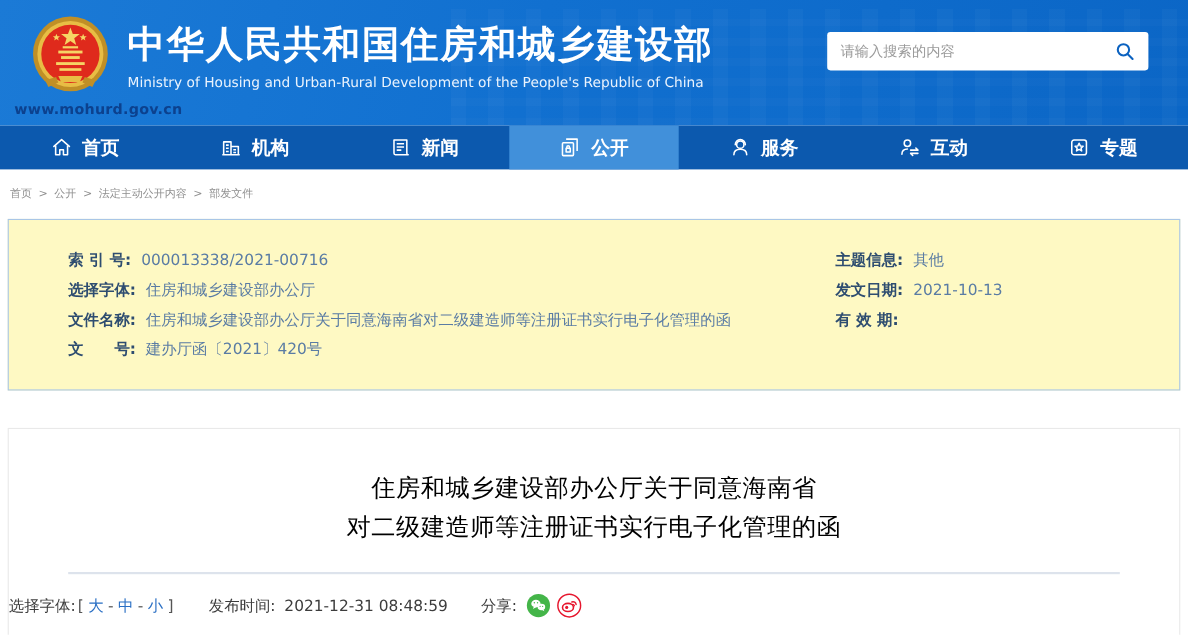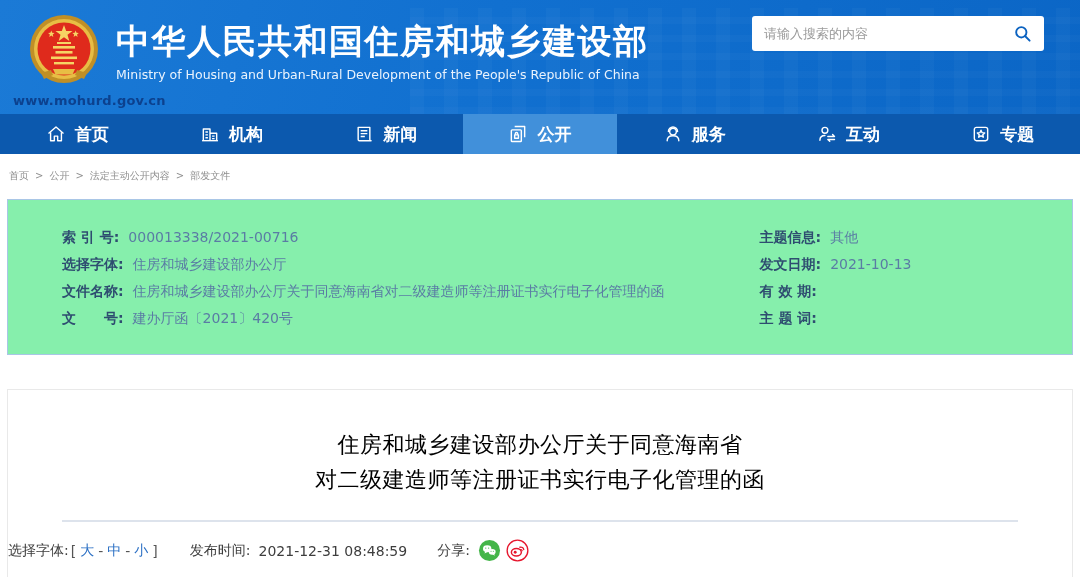--- a/index.html
+++ b/index.html
@@ -11,40 +11,40 @@
     background:linear-gradient(105deg,#1b7ad6 0%,#1170d0 45%,#0b66c6 100%); overflow:hidden; }
   .header-building { position:absolute; left:38%; right:0; top:8px; bottom:0; opacity:.55;
     background:
       repeating-linear-gradient(90deg, rgba(255,255,255,.05) 0 14px, transparent 14px 34px),
       repeating-linear-gradient(0deg, rgba(255,255,255,.04) 0 7px, transparent 7px 18px); }
   .emblem { position:absolute; left:27px; top:9px; width:74px; height:86px; }
   .site-url { position:absolute; left:13px; top:93px; font-size:13px; font-weight:bold; color:#0c418e; letter-spacing:.2px; }
   .titles { position:absolute; left:116px; top:21px; color:#fff; }
   .title-cn { font-size:34px; font-weight:bold; letter-spacing:1.5px; line-height:40px; }
   .title-en { font-size:12.5px; margin-top:6px; color:#eaf3fd; }
-  .search { position:absolute; right:36px; top:16px; width:292px; height:35px; background:#fff;
+  .search { position:absolute; right:36px; top:29px; width:292px; height:35px; background:#fff;
     border-radius:3px; display:flex; align-items:center; padding:0 12px; }
   .search input { flex:1; border:none; outline:none; font-size:13px; color:#333; background:transparent; }
   .search input::placeholder { color:#9a9a9a; }
   .search-btn { display:flex; align-items:center; cursor:pointer; }
 
   
   .nav { display:flex; height:40px; background:#0c59ae; }
   .nav-item { flex:1; display:flex; align-items:center; justify-content:center; gap:9px;
     color:#fff; font-size:17px; font-weight:bold; cursor:pointer; }
   .nav-item.active { background:#4190da; }
   .nav-item svg { display:block; }
 
   
   .breadcrumb { padding:15px 9px 13px; font-size:10px; color:#8f8f8f; }
   .breadcrumb a { color:#8f8f8f; text-decoration:none; cursor:pointer; }
   .crumb-sep { margin:0 6px; }
 
   
-  .meta-box { margin:3px 7px 0; border:1px solid #a9c6e6; background:#86efac;
+  .meta-box { margin:3px 7px 0; border:1px solid #a9c6e6; background:#fef9c3;
     display:flex; padding:24px 0 22px;text-align:center; }
   .meta-left { width:68%; padding-left:54px; }
   .meta-right { flex:1; padding-left:28px; }
   .meta-row { display:flex; font-size:14px; line-height:27px; }
   .meta-label { color:#2e4d70; font-weight:bold; white-space:pre; }
   .meta-value { color:#5a7ca4; margin-left:9px; white-space:pre; }
 
   
   .article-box { margin:34px 7px 0; border:1px solid #e9e9e9; background:#fff;
     height:310px; padding-top:37px; }
@@ -185,24 +185,20 @@
     <div class="meta-row">
       <span class="meta-label">主题信息:</span>
       <span class="meta-value">其他</span>
     </div>
     <div class="meta-row">
       <span class="meta-label">发文日期:</span>
       <span class="meta-value">2021-10-13</span>
     </div>
     <div class="meta-row">
       <span class="meta-label">有 效 期:</span>
-      <span class="meta-value"></span>
-    </div>
-    <div class="meta-row">
-      <span class="meta-label">主 题 词:</span>
       <span class="meta-value"></span>
     </div>
   </div>
 </div>
 
 <div class="article-box">
   <div class="article-title">
     <div>住房和城乡建设部办公厅关于同意海南省</div>
     <div>对二级建造师等注册证书实行电子化管理的函</div>
   </div>

